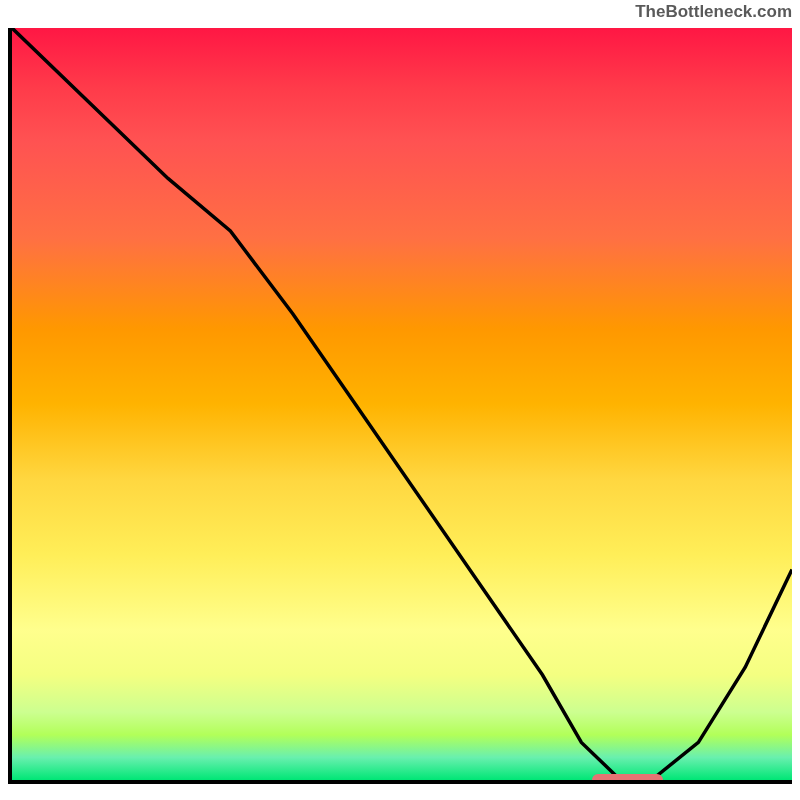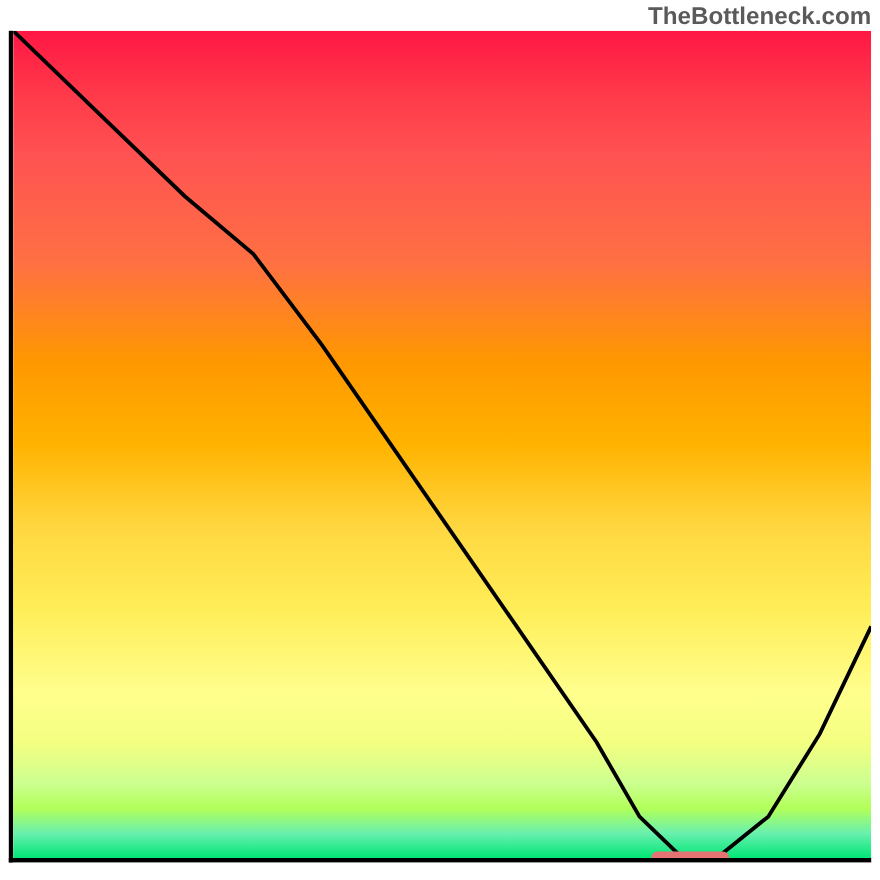--- a/index.html
+++ b/index.html
@@ -7,21 +7,21 @@
   .chart-container {
     position: relative;
     width: 800px;
     height: 800px;
   }
   .watermark {
     position: absolute;
     top: 2px;
     right: 8px;
     font-family: Arial, sans-serif;
-    font-size: 22px;
+    font-size: 17px;
     font-weight: bold;
     color: #5a5a5a;
     z-index: 10;
   }
   .plot-area {
     position: absolute;
     left: 8px;
     top: 28px;
     width: 784px;
     height: 756px;

